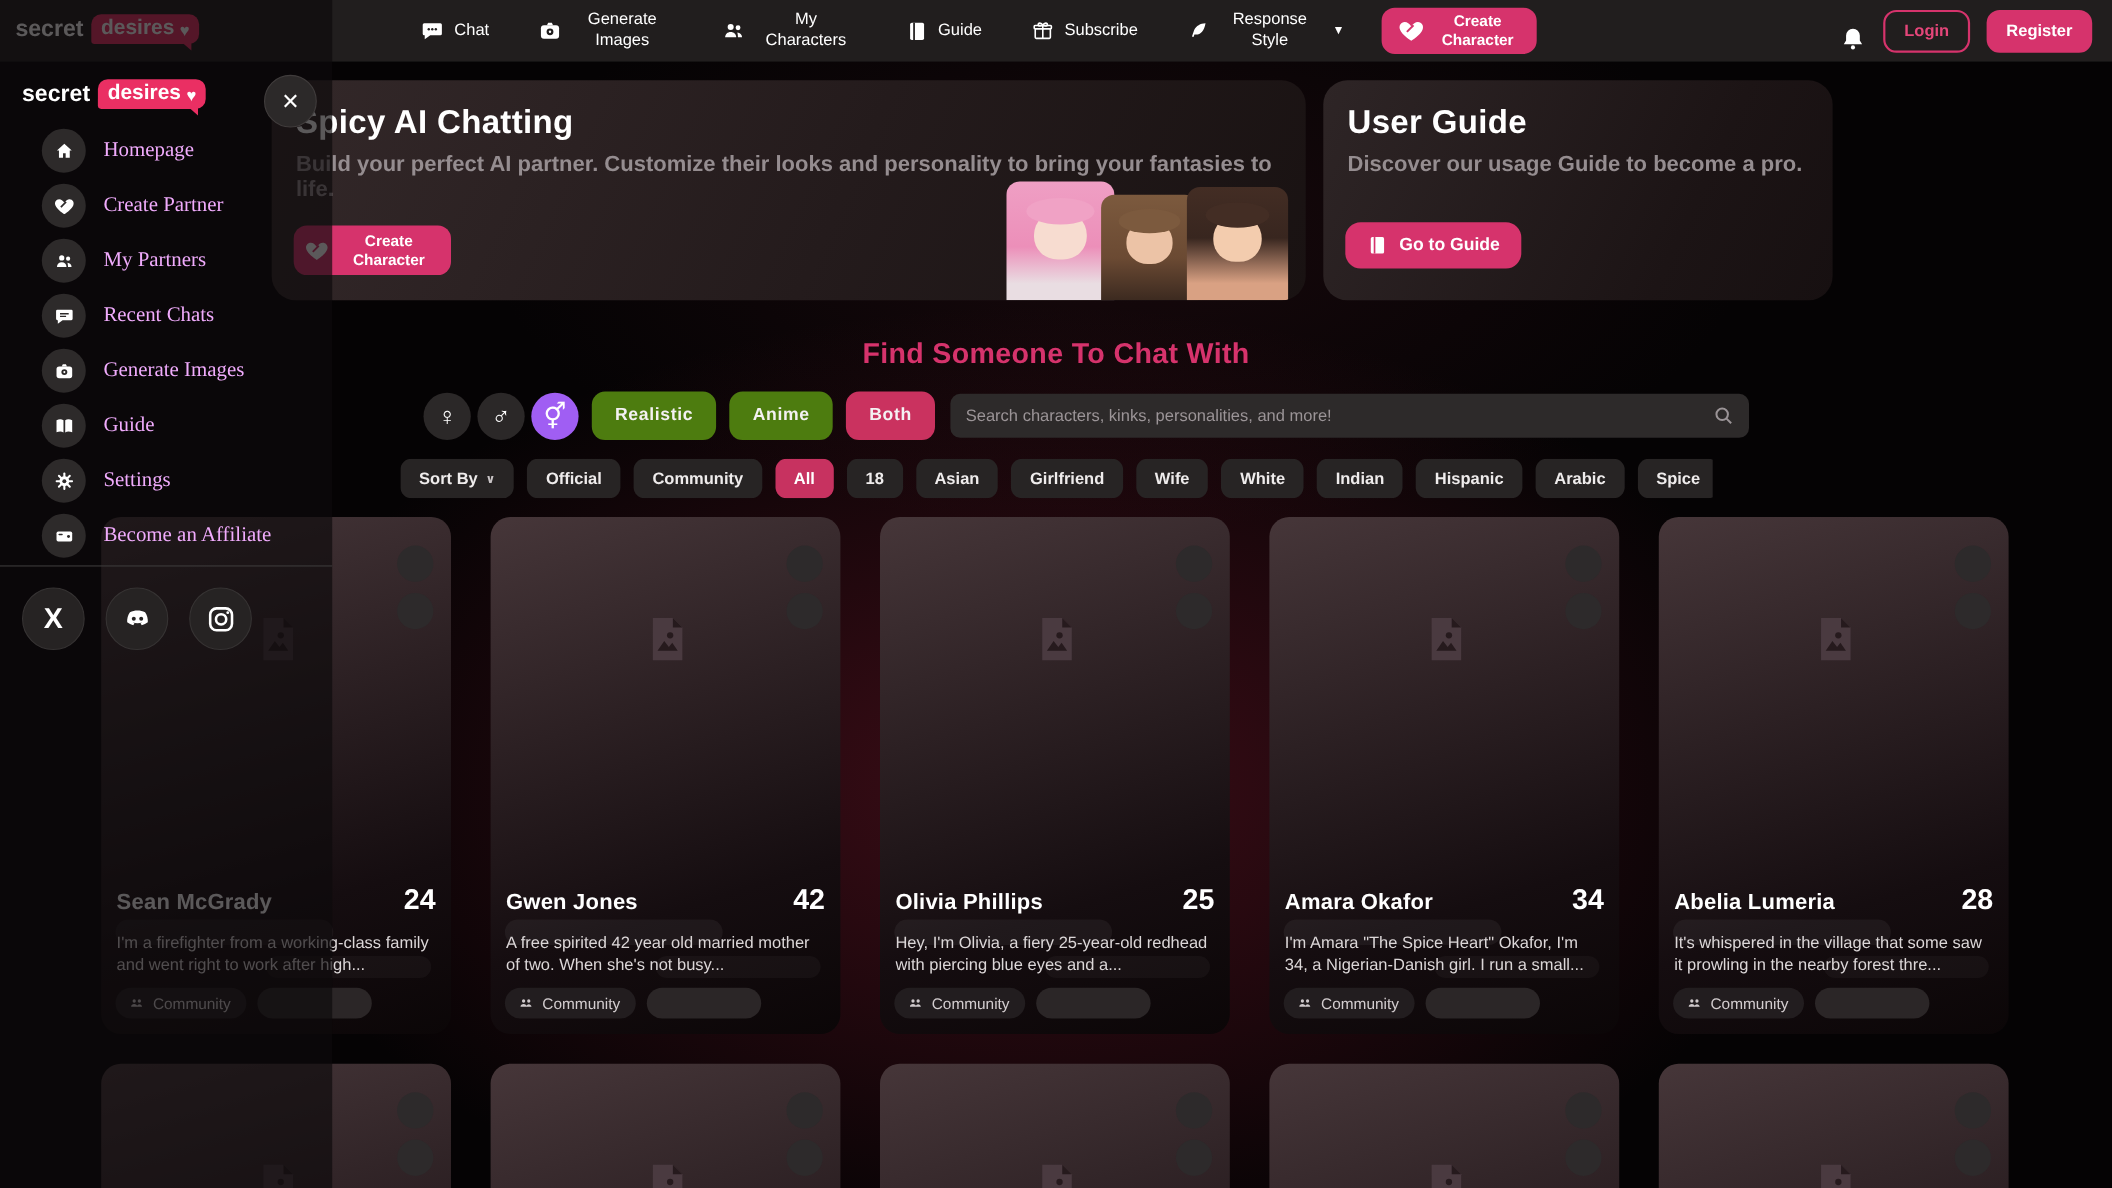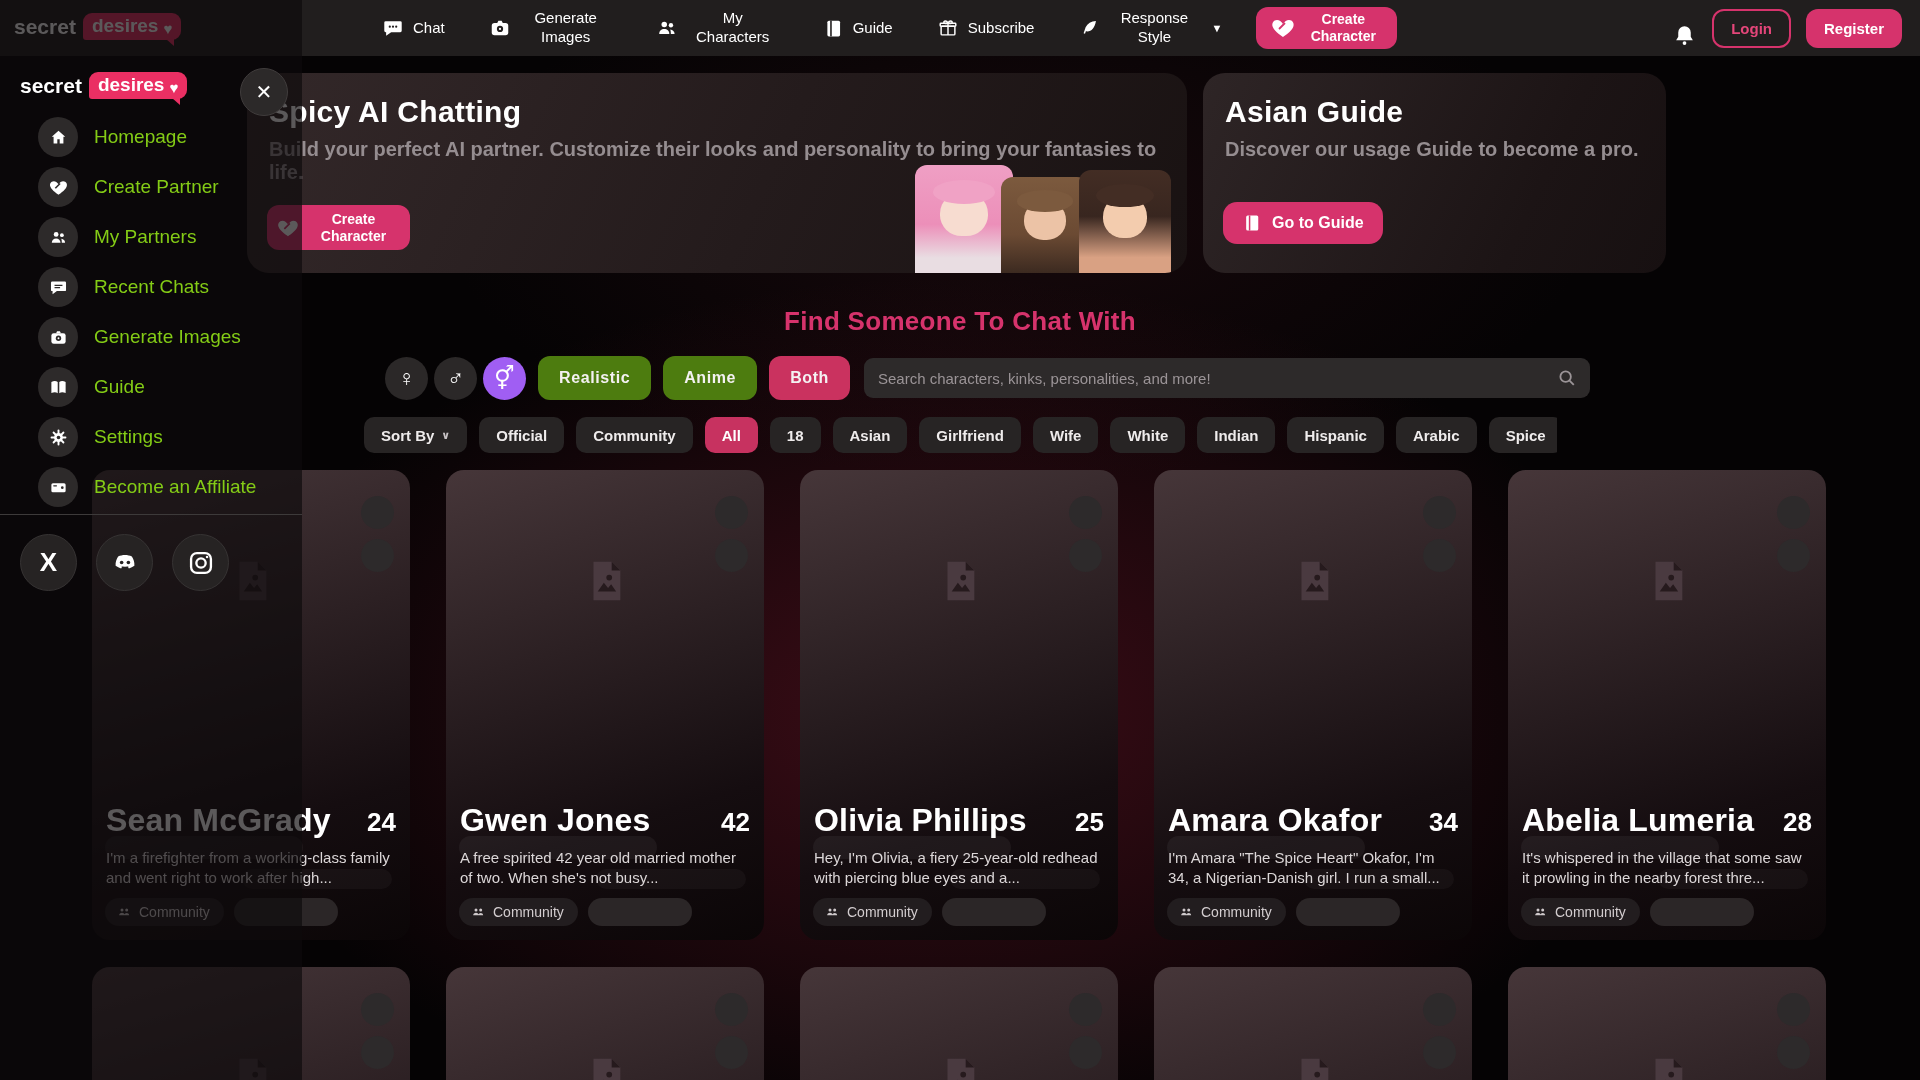--- a/index.html
+++ b/index.html
@@ -96,41 +96,41 @@
   .circ { position:absolute; right:16px; width:33px; height:33px; border-radius:50%; background:#2d2a2b;
     border:none; cursor:pointer; }
   .circ.c1 { top:26px; } .circ.c2 { top:69px; }
   .img-ph { position:absolute; left:50%; top:88px; transform:translateX(-50%); }
   .skel1 { position:absolute; left:13px; top:366px; width:198px; height:23px; border-radius:12px;
     background:rgba(255,255,255,.05); }
   .skel2 { position:absolute; left:150px; top:399px; width:150px; height:20px; border-radius:10px;
     background:rgba(255,255,255,.035); }
   .card-name-row { position:absolute; left:14px; right:14px; top:332px; display:flex;
     justify-content:space-between; align-items:baseline; }
-  .card-name { font-size:32px; font-weight:800; letter-spacing:.2px; }
+  .card-name { font-size:20px; font-weight:800; letter-spacing:.2px; }
   .card-age { font-size:26px; font-weight:800; }
   .card-desc { position:absolute; left:14px; right:16px; top:378px; height:42px; overflow:hidden;
     font-size:15px; line-height:1.36; color:#dcd7d8; }
   .badge-row { position:absolute; left:13px; top:428px; display:flex; gap:10px; align-items:center; }
   .community { height:28px; border-radius:14px; background:#221d1f; display:flex; align-items:center;
     gap:7px; padding:0 14px 0 12px; font-size:14px; color:#d3cdcf; }
   .pill-empty { width:104px; height:28px; border-radius:14px; background:#2b2627; }
 
   
   .overlay { position:absolute; left:0; top:0; width:302px; height:1080px; z-index:40;
     background:rgba(14,11,12,.68); }
   .drawer-logo { position:absolute; left:20px; top:72px; display:flex; align-items:center; gap:7px; cursor:pointer; }
   .close-btn { position:absolute; left:240px; top:68px; width:48px; height:48px; border-radius:50%;
     background:#2c2929; border:1px solid #403c3c; color:#fff; font-size:20px; font-weight:700;
     display:flex; align-items:center; justify-content:center; cursor:pointer; font-family:inherit; }
   .menu { position:absolute; left:38px; top:112px; }
   .menu-item { display:flex; align-items:center; gap:16px; height:50px; cursor:pointer; }
   .menu-ic { width:40px; height:40px; border-radius:50%; background:#2d2a2a; display:flex;
     align-items:center; justify-content:center; }
-  .menu-label { font-size:19px; color:#84cc16; font-weight:500; }
+  .menu-label { font-size:19px; color:#f0abfc; font-weight:500;font-family:Liberation Serif, serif; }
   .divider { position:absolute; left:0; top:514px; width:302px; height:1px; background:#3d3a3a; }
   .socials { position:absolute; left:20px; top:534px; display:flex; gap:19px; }
   .social { width:57px; height:57px; border-radius:50%; background:#262323; border:1px solid #363333;
     display:flex; align-items:center; justify-content:center; cursor:pointer; color:#fff; }
   .x-glyph { font-weight:800; font-size:26px; font-family:"Liberation Sans",sans-serif; }
 </style>
 </head>
 <body>
 
 <div class="stage">
@@ -245,21 +245,21 @@
       <span class="two-line">Create Character</span>
     </button>
     <div class="avatars">
       <div class="av av1"></div>
       <div class="av av2"></div>
       <div class="av av3"></div>
     </div>
   </section>
 
   <section class="banner banner2">
-    <div class="banner-title">Asian Guide</div>
+    <div class="banner-title">User Guide</div>
     <div class="banner-sub">Discover our usage Guide to become a pro.</div>
     <button class="guide-btn">
       <span class="ic">
         <svg width="20" height="20" viewBox="0 0 24 24">
             <rect x="5" y="3" width="14.5" height="18" rx="1.8" fill="#fff"></rect>
             <rect x="8.2" y="3" width="1.8" height="18" fill="#d6336c"></rect>
           </svg>
       </span>
       <span>Go to Guide</span>
     </button>

